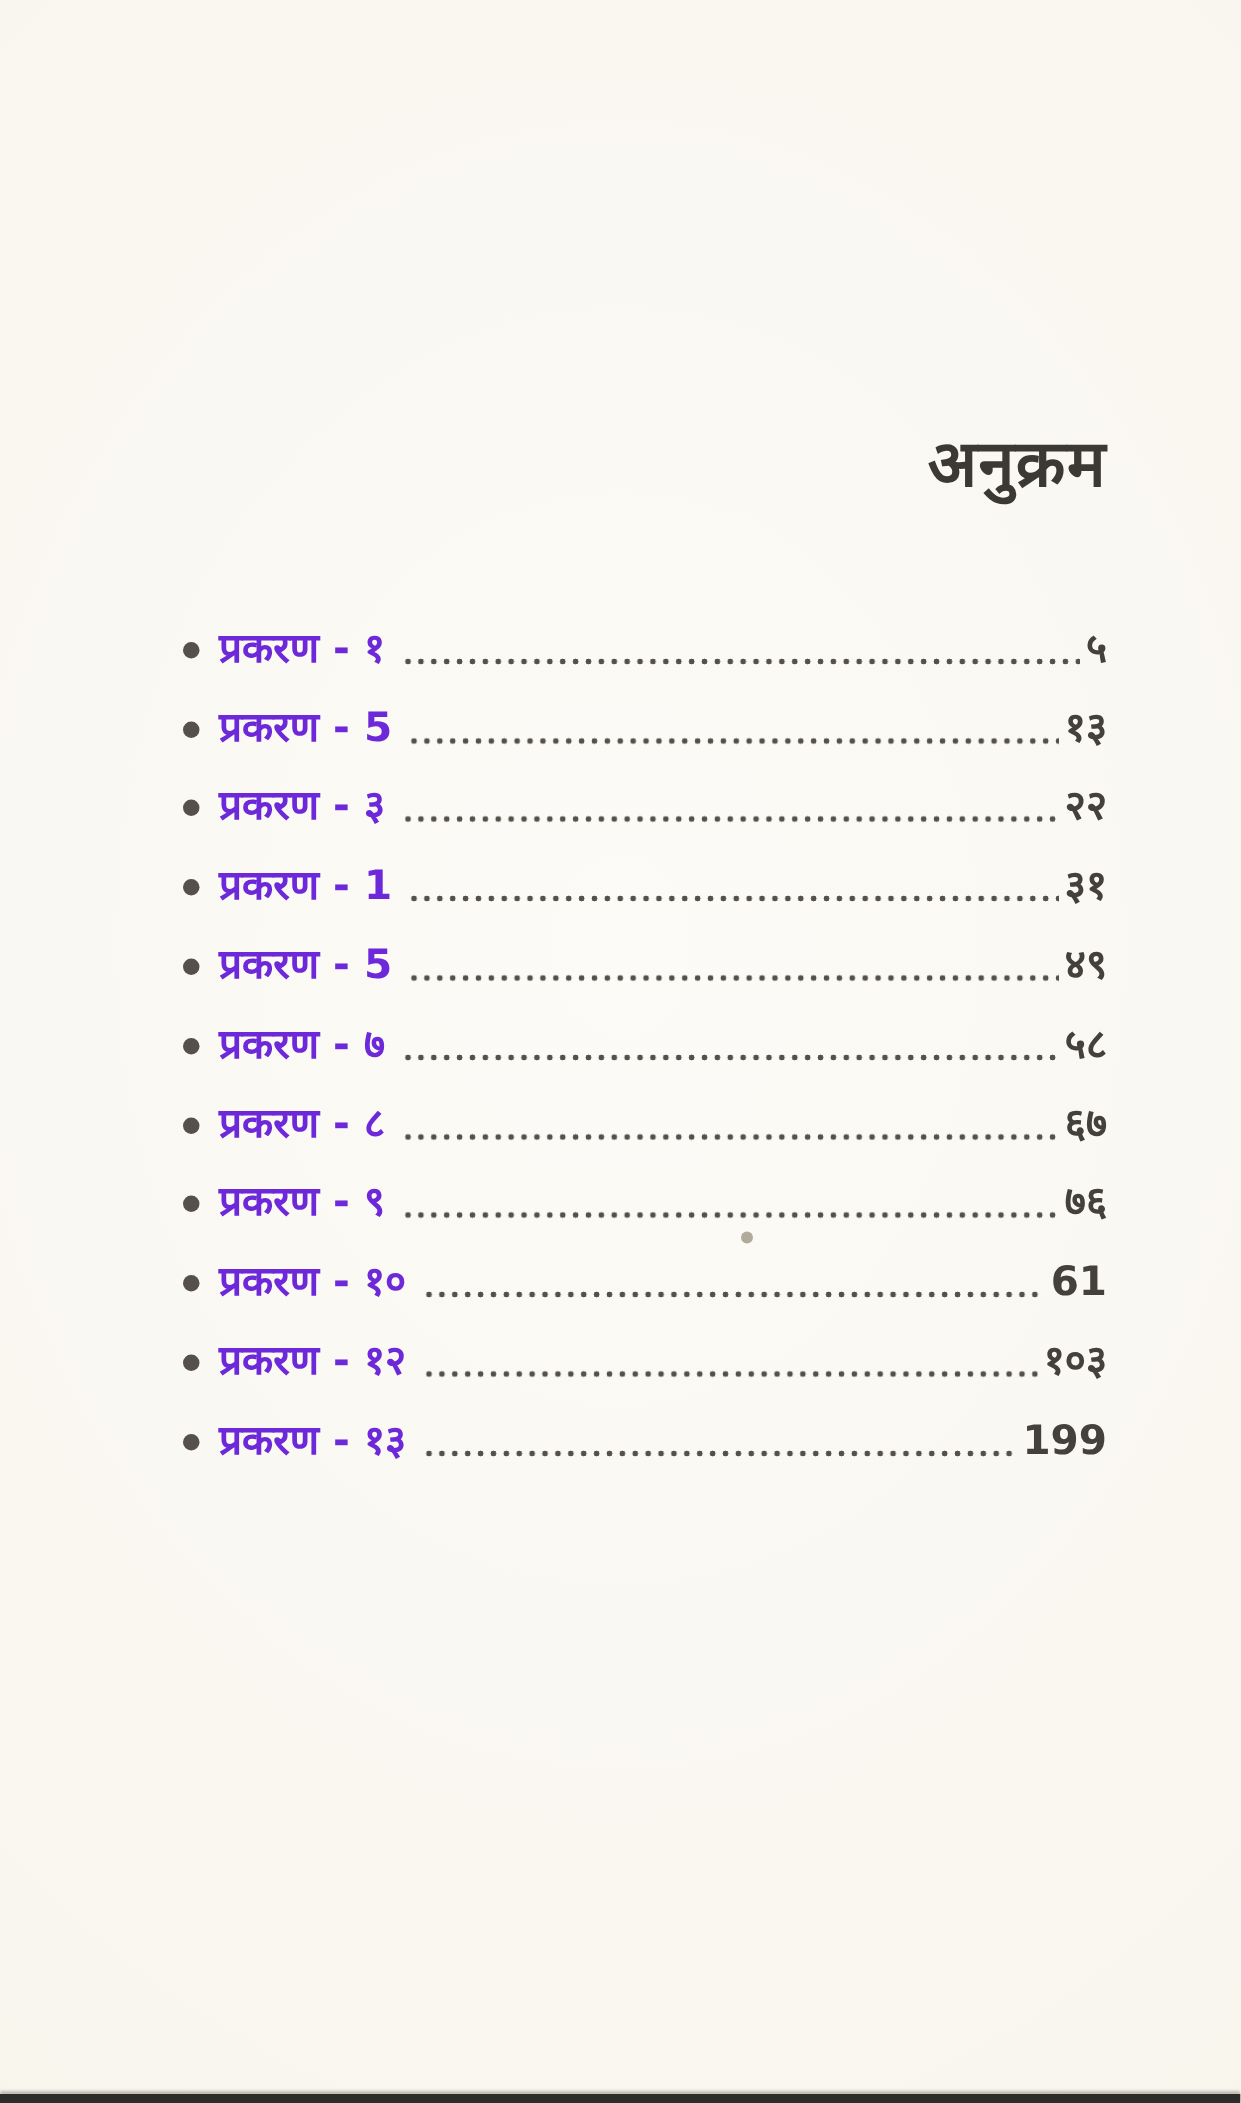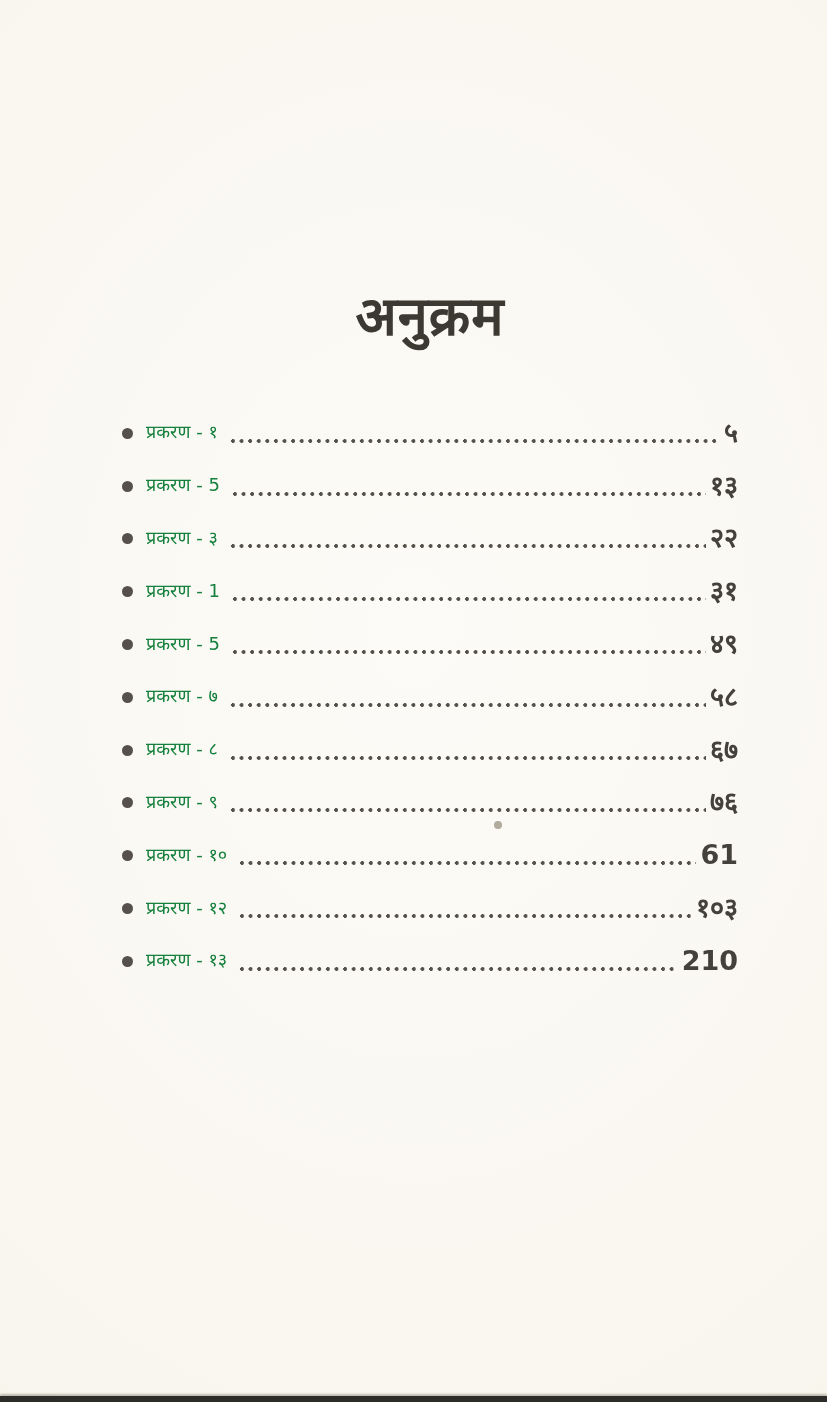--- a/index.html
+++ b/index.html
@@ -18,22 +18,22 @@
     position: absolute;
     inset: 0;
     background:
       radial-gradient(ellipse 120% 90% at 50% 45%, rgba(255,255,255,0.55), rgba(243,238,226,0.35));
   }
   .title {
     position: absolute;
     top: 286px;
     left: 122px;
     width: 616px;
-    text-align: center;
-    font-size: 54px;
+    text-align: right;
+    font-size: 43px;
     font-weight: 700;
     color: #3c3832;
     letter-spacing: 1px;
     line-height: 1.15;
   }
   .toc {
     position: absolute;
     top: 406px;
     left: 122px;
     width: 616px;
@@ -47,23 +47,23 @@
     flex: none;
     width: 11px;
     height: 11px;
     border-radius: 50%;
     background: #55514a;
     margin-right: 13px;
     margin-top: 2px;
   }
   .label {
     flex: none;
-    font-size: 18px;
-    font-weight: 400;
-    color: #15803d;
+    font-size: 27px;
+    font-weight: 700;
+    color: #6d28d9;
     white-space: nowrap;
     line-height: 1;
   }
   .leader {
     flex: 1;
     align-self: flex-end;
     height: 6px;
     margin: 0 4px 15px 12px;
     background-image: radial-gradient(circle at 3px 3px, #55514a 1.8px, rgba(0,0,0,0) 2.1px);
     background-size: 8.6px 6px;
@@ -176,19 +176,19 @@
     <span class="bullet"></span>
     <span class="label">प्रकरण - १२</span>
     <span class="leader"></span>
     <span class="pagenum">१०३</span>
   </div>
 
   <div class="toc-row">
     <span class="bullet"></span>
     <span class="label">प्रकरण - १३</span>
     <span class="leader"></span>
-    <span class="pagenum">210</span>
+    <span class="pagenum">199</span>
   </div>
 
 </div>
 
 <div class="speck"></div>
 <div class="scan-edge-bottom"></div>
 
 </body></html>

